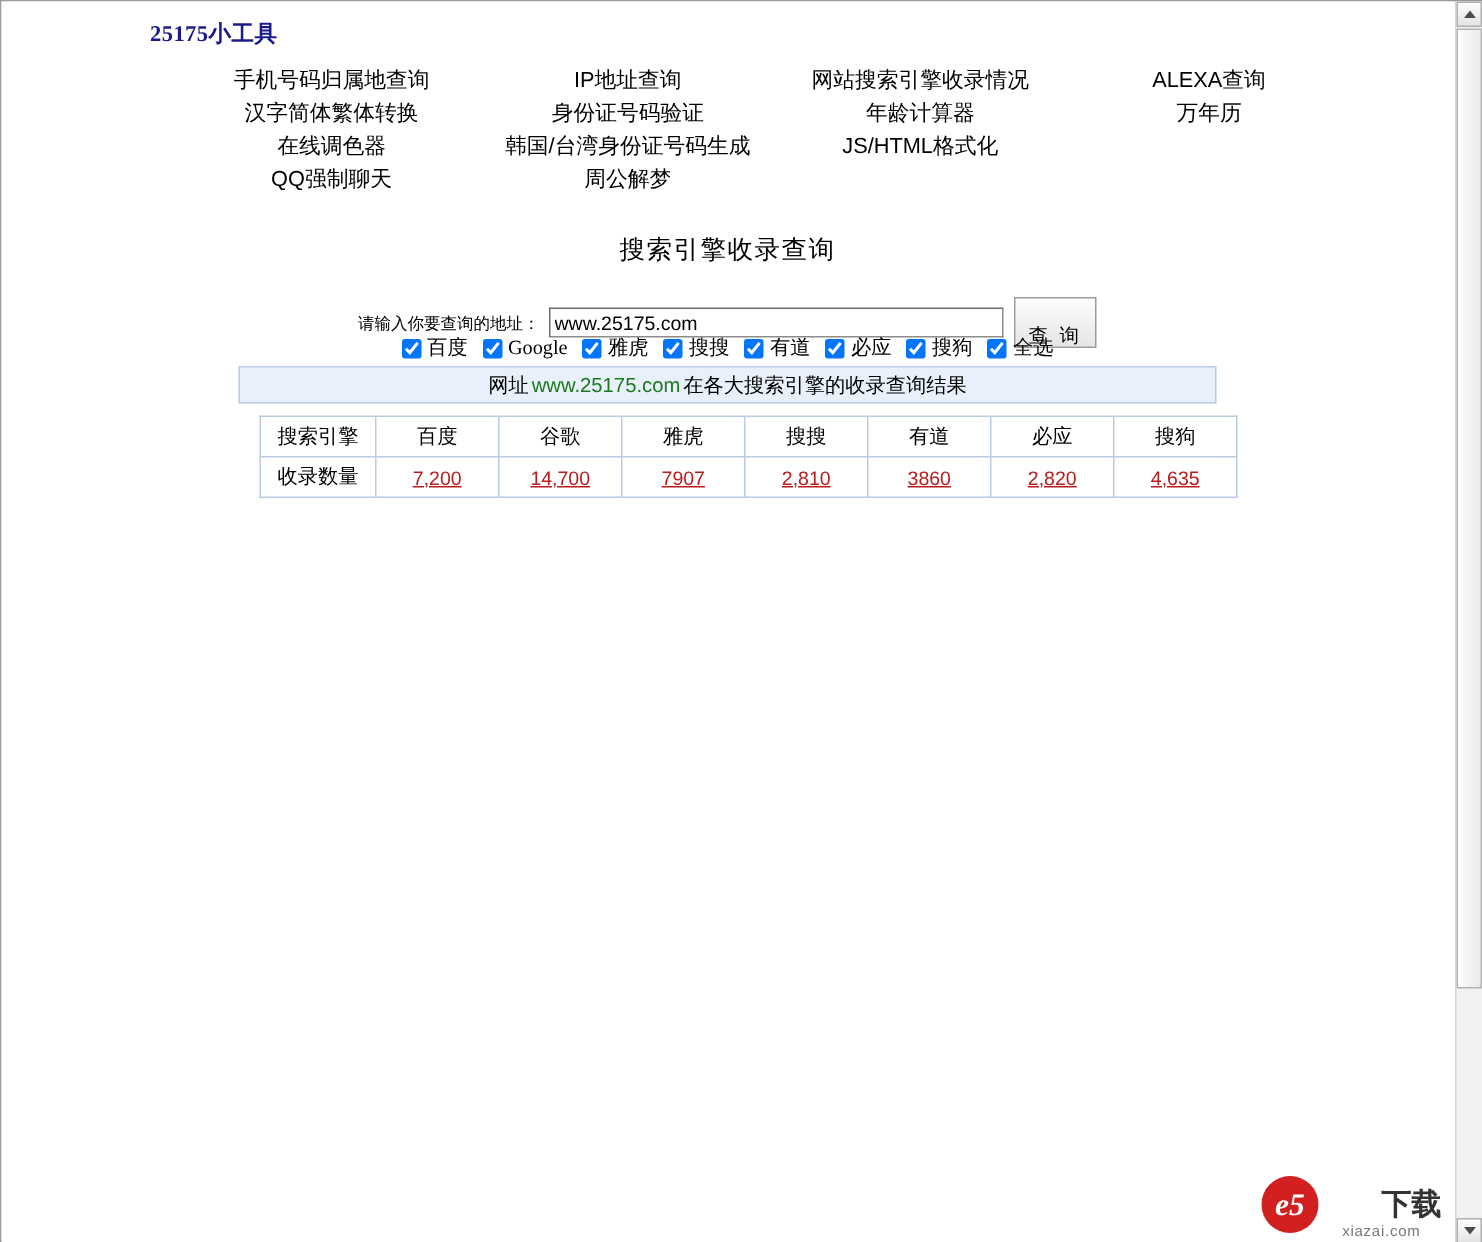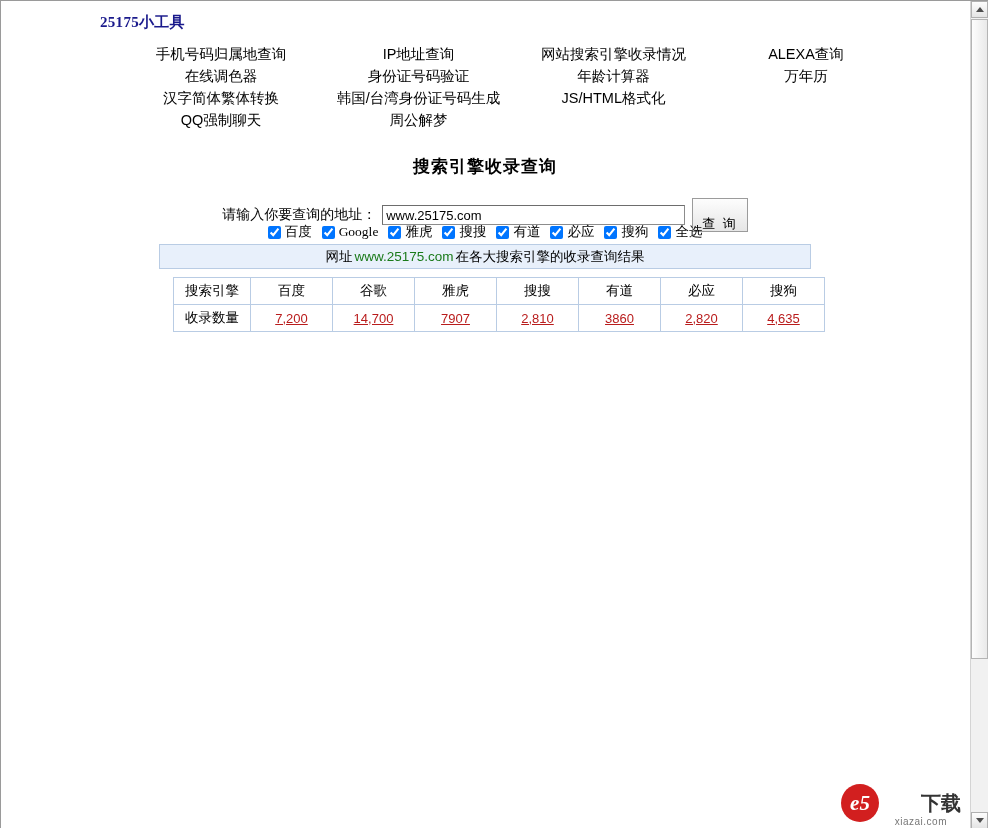--- a/index.html
+++ b/index.html
@@ -115,37 +115,37 @@
   }
 
   
   .headline {
     position: absolute;
     top: 154px;
     left: 0;
     width: 968px;
     text-align: center;
     font-family: "Liberation Serif", serif;
-    font-weight: bold;
+    font-weight: normal;
     font-size: 17px;
     letter-spacing: 1px;
   }
 
   
   .form-row {
     position: absolute;
     top: 197px;
     left: 0;
     width: 968px;
     display: flex;
     justify-content: center;
     align-items: center;
   }
   .form-label {
-    font-size: 14px;
+    font-size: 11px;
     margin-right: 6px;
   }
   .url-input {
     width: 303px;
     height: 20px;
     font-size: 13px;
     font-family: "Liberation Sans", sans-serif;
     padding: 1px 3px;
     border: 1px solid #8c8c8c;
     border-top-color: #6d6d6d;
@@ -287,22 +287,22 @@
 
 <div class="window">
 
   <div class="page">
 
     <div class="site-title">25175小工具</div>
 
     <div class="nav">
       <div class="nav-col nav-col-0">
         <div><a href="#">手机号码归属地查询</a></div>
+        <div><a href="#">汉字简体繁体转换</a></div>
         <div><a href="#">在线调色器</a></div>
-        <div><a href="#">汉字简体繁体转换</a></div>
         <div><a href="#">QQ强制聊天</a></div>
       </div>
       <div class="nav-col nav-col-1">
         <div><a href="#">IP地址查询</a></div>
         <div><a href="#">身份证号码验证</a></div>
         <div><a href="#">韩国/台湾身份证号码生成</a></div>
         <div><a href="#">周公解梦</a></div>
       </div>
       <div class="nav-col nav-col-2">
         <div><a href="#">网站搜索引擎收录情况</a></div>

